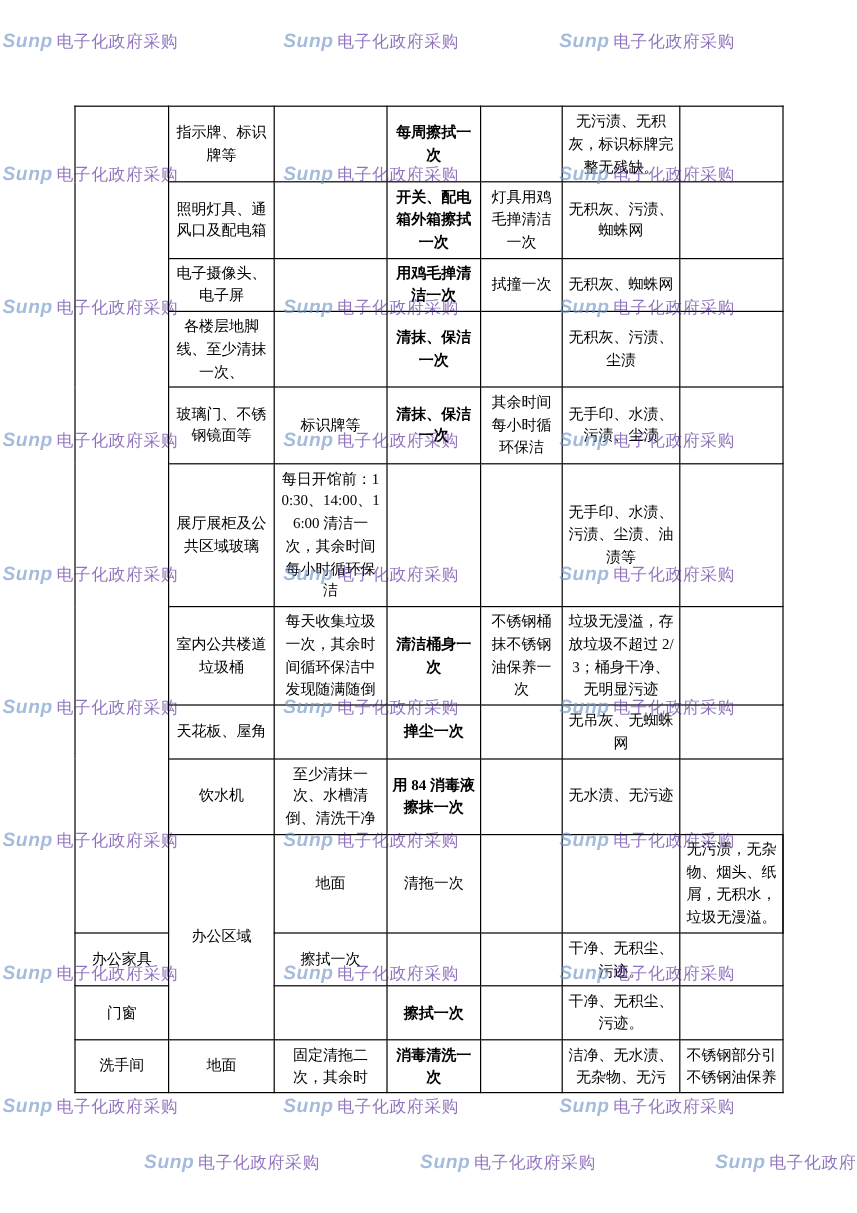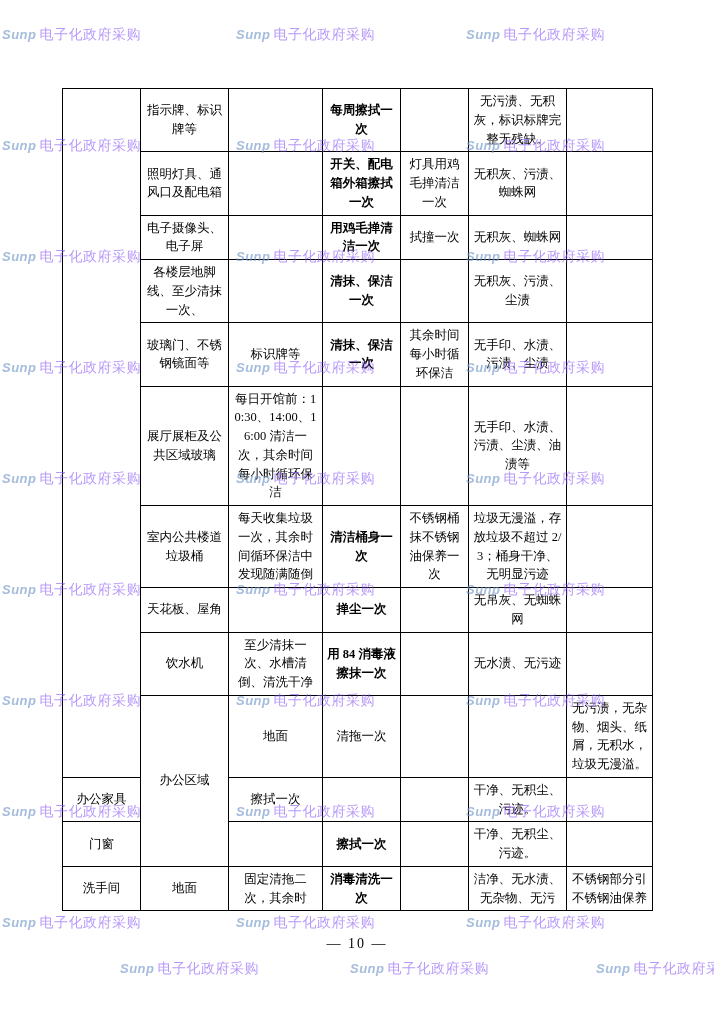--- a/index.html
+++ b/index.html
@@ -36,27 +36,27 @@
     font-size: 15px;
     color: #9fb6d6;
     opacity: 0.62;
     font-family: "Liberation Serif", serif;
     letter-spacing: 0.5px;
   }
   .wm .logo {
     font-family: "Liberation Sans", sans-serif;
     font-weight: bold;
     font-style: italic;
-    font-size: 13px;
+    font-size: 16px;
     color: #6d93c8;
     margin-right: 3px;
   }
   .wm .txt {
     font-size: 14px;
-    color: #8b5cf6;
+    color: #4c1d95;
     margin-top: 20px;
   }
   
   #doc-table {
     position: absolute;
     left: 62px;
     top: 88px;
     width: 590px;
     border-collapse: collapse;
     table-layout: fixed;
@@ -249,15 +249,14 @@
           <td class="c1">地面</td>
           <td class="c2">固定清拖二次，其余时</td>
           <td class="c3">消毒清洗一次</td>
           <td class="c4 empty-cell"></td>
           <td class="c5">洁净、无水渍、无杂物、无污</td>
           <td class="c6">不锈钢部分引不锈钢油保养</td>
         </tr>
       </tbody>
   </table>
 
-  <div id="page-number">— 10 —</div>
 
 </div>
 
 </body></html>

